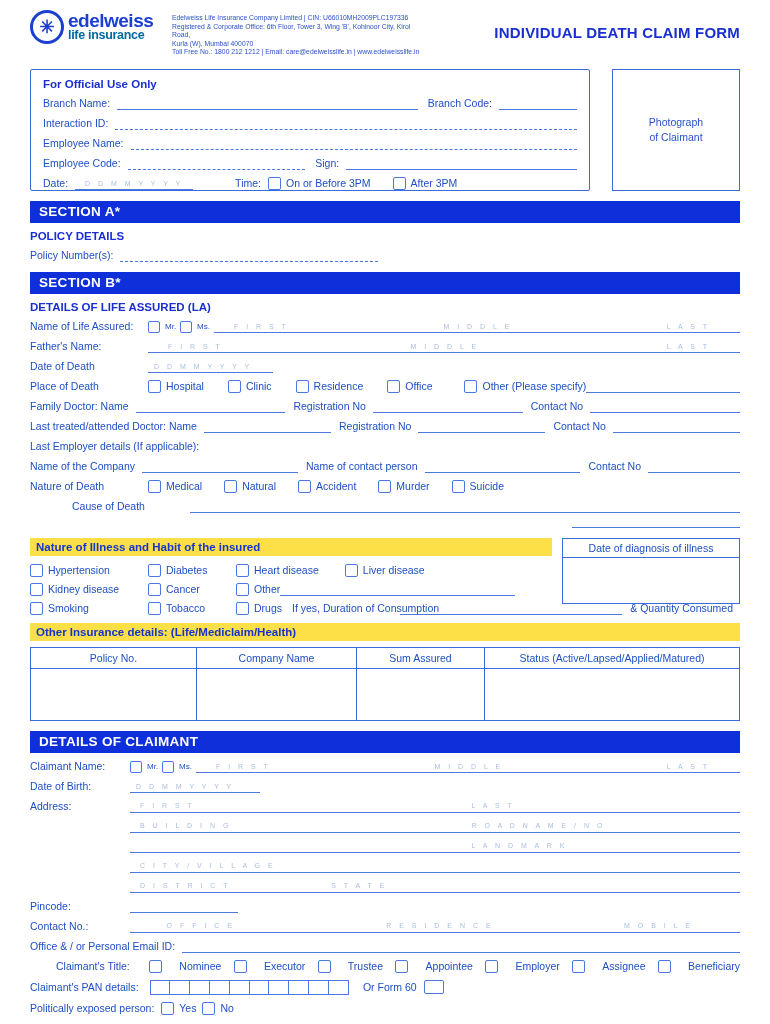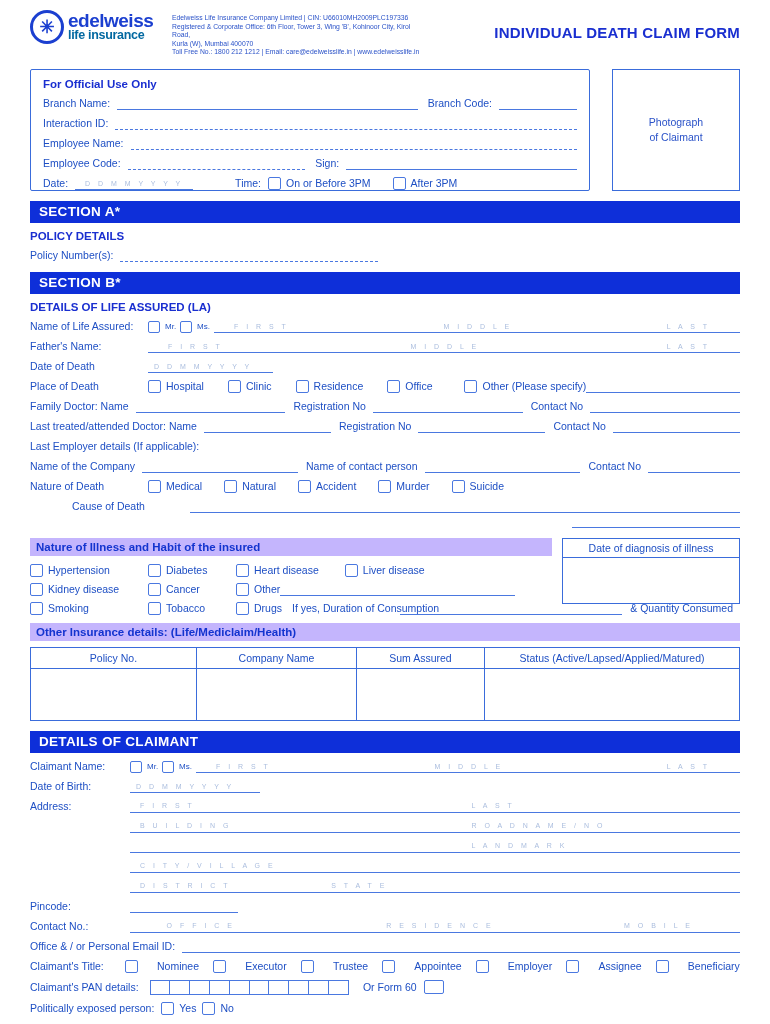--- a/index.html
+++ b/index.html
@@ -56,21 +56,21 @@
   .secbar {
     background:#0e2fd9; color:#ffffff; font-weight:bold; font-size:13.5px;
     padding:3px 9px 4px 9px; margin:10px 0 7px 0; letter-spacing:0.3px;
   }
   .subtitle { font-weight:bold; font-size:11.5px; color:#1a2fd0; margin-bottom:7px; }
 
   
   .illness-wrap { display:flex; gap:10px; margin-top:10px; }
   .illness-left { flex:1; }
   .band {
-    background:#c4b5fd; color:#1334cf; font-weight:bold; font-size:11.5px;
+    background:#fde047; color:#1334cf; font-weight:bold; font-size:11.5px;
     padding:3px 6px; margin-bottom:8px;
   }
   .band.no-bg-margin { margin-bottom:6px; }
   .ill-grid .row { margin-bottom:6px; }
   .ill-c1 { width:118px; flex:none; display:flex; align-items:flex-end; }
   .ill-c2 { width:88px; flex:none; display:flex; align-items:flex-end; }
   .ill-c3 { display:flex; align-items:flex-end; flex:1; }
   .diag-box { width:178px; flex:none; border:1.5px solid #3a6cdb; height:66px; }
   .diag-title {
     border-bottom:1.5px solid #3a6cdb; font-size:10.5px; color:#1e4fc4;
@@ -82,21 +82,21 @@
   .oi-table th, .oi-table td { border:1px solid #3a6cdb; }
   .oi-table th { font-size:10.5px; color:#1e4fc4; font-weight:normal; text-align:center; padding:4px 2px; }
   .oi-table td { height:52px; }
 
   
   .clm-lbl { width:100px; flex:none; }
   .addr-lbl { width:100px; flex:none; }
   .pan-grid { display:flex; margin:0 6px 0 4px; }
   .pan-cell { width:21px; height:15px; border:1.2px solid #4a78e0; margin-left:-1.2px; background:#fff; }
   .pan-cell:first-child { margin-left:0; }
-  .just { justify-content:space-between; }
+  .just { justify-content:space-between;margin-left:26px; }
   .just .cbl { margin-right:0; }
 </style>
 </head>
 <body>
 
 <div class="page">
 
   <div class="hdr">
     <div class="logo">
       <div class="logo-circle">

